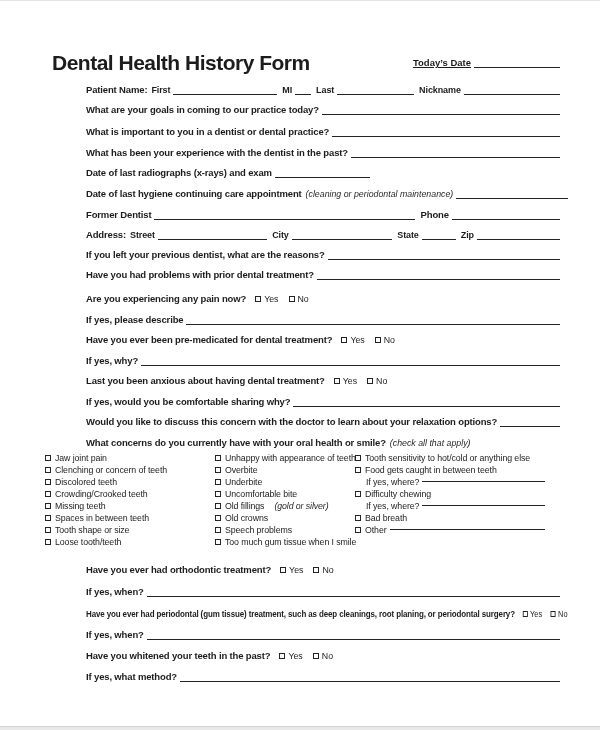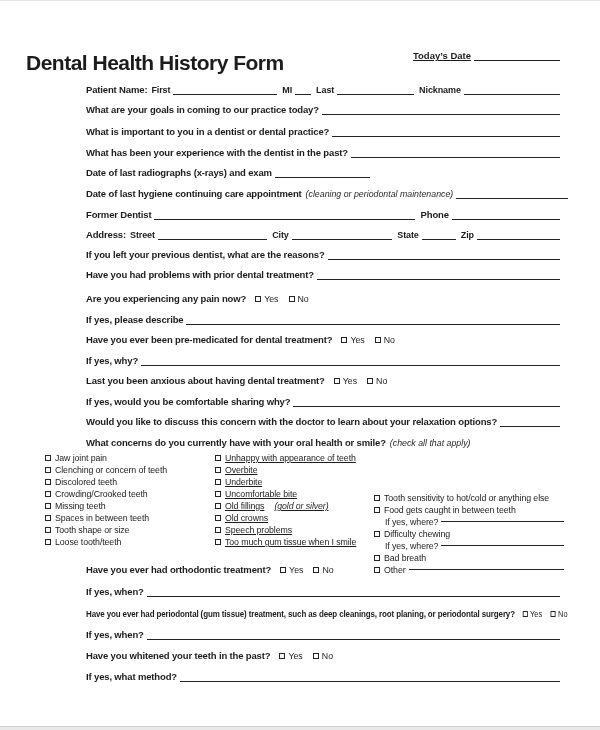--- a/index.html
+++ b/index.html
@@ -42,32 +42,32 @@
     display:inline-block; width:6px; height:6px;
     border:1.1px solid #232323; background:#fff;
     margin-bottom:1px;
   }
   .yn-group { display:inline-flex; align-items:center; margin-left:9px; }
   .yn-group .cb { margin-right:3px; }
   .yn { font-size:8.8px; font-weight:normal; line-height:12px; }
   .yn-group .yn:last-child { margin-left:0; }
   .yn-sp { display:inline-block; width:10px; }
 
-  .title-row { position:absolute; left:26px; right:40px; top:50px; display:flex; align-items:flex-start; }
+  .title-row { position:absolute; left:52px; right:40px; top:50px; display:flex; align-items:center; }
   .title { font-size:21px; font-weight:bold; letter-spacing:-0.5px; line-height:26px; }
   .date-group { margin-left:auto; display:flex; align-items:flex-end;text-decoration:underline; }
   .date-label { font-weight:bold; font-size:9.5px; line-height:12px; }
   .date-group .fill { flex:0 0 86px; }
 
   .scalewrap { display:inline-flex; align-items:flex-end; transform:scaleX(0.84); transform-origin:left bottom; }
 
   .gcol { position:absolute; top:452px; }
   .gcol.c1 { left:45px;  width:166px; }
-  .gcol.c2 { left:215px; width:138px;text-decoration:underline; }
-  .gcol.c3 { left:374px; width:190px;margin-top:40px; }
+  .gcol.c2 { left:215px; width:138px; }
+  .gcol.c3 { left:355px; width:190px; }
   .citem {
     display:flex; align-items:center; height:12px;
     font-size:8.8px; letter-spacing:-0.1px; white-space:nowrap;
   }
   .citem .cb { flex:0 0 auto; margin:0 4px 0 0; }
   .citem .it { margin-left:10px; }
   .citem.sub { padding-left:11px; }
   .citem .fill { margin-bottom:2px; }
 </style>
 </head>

